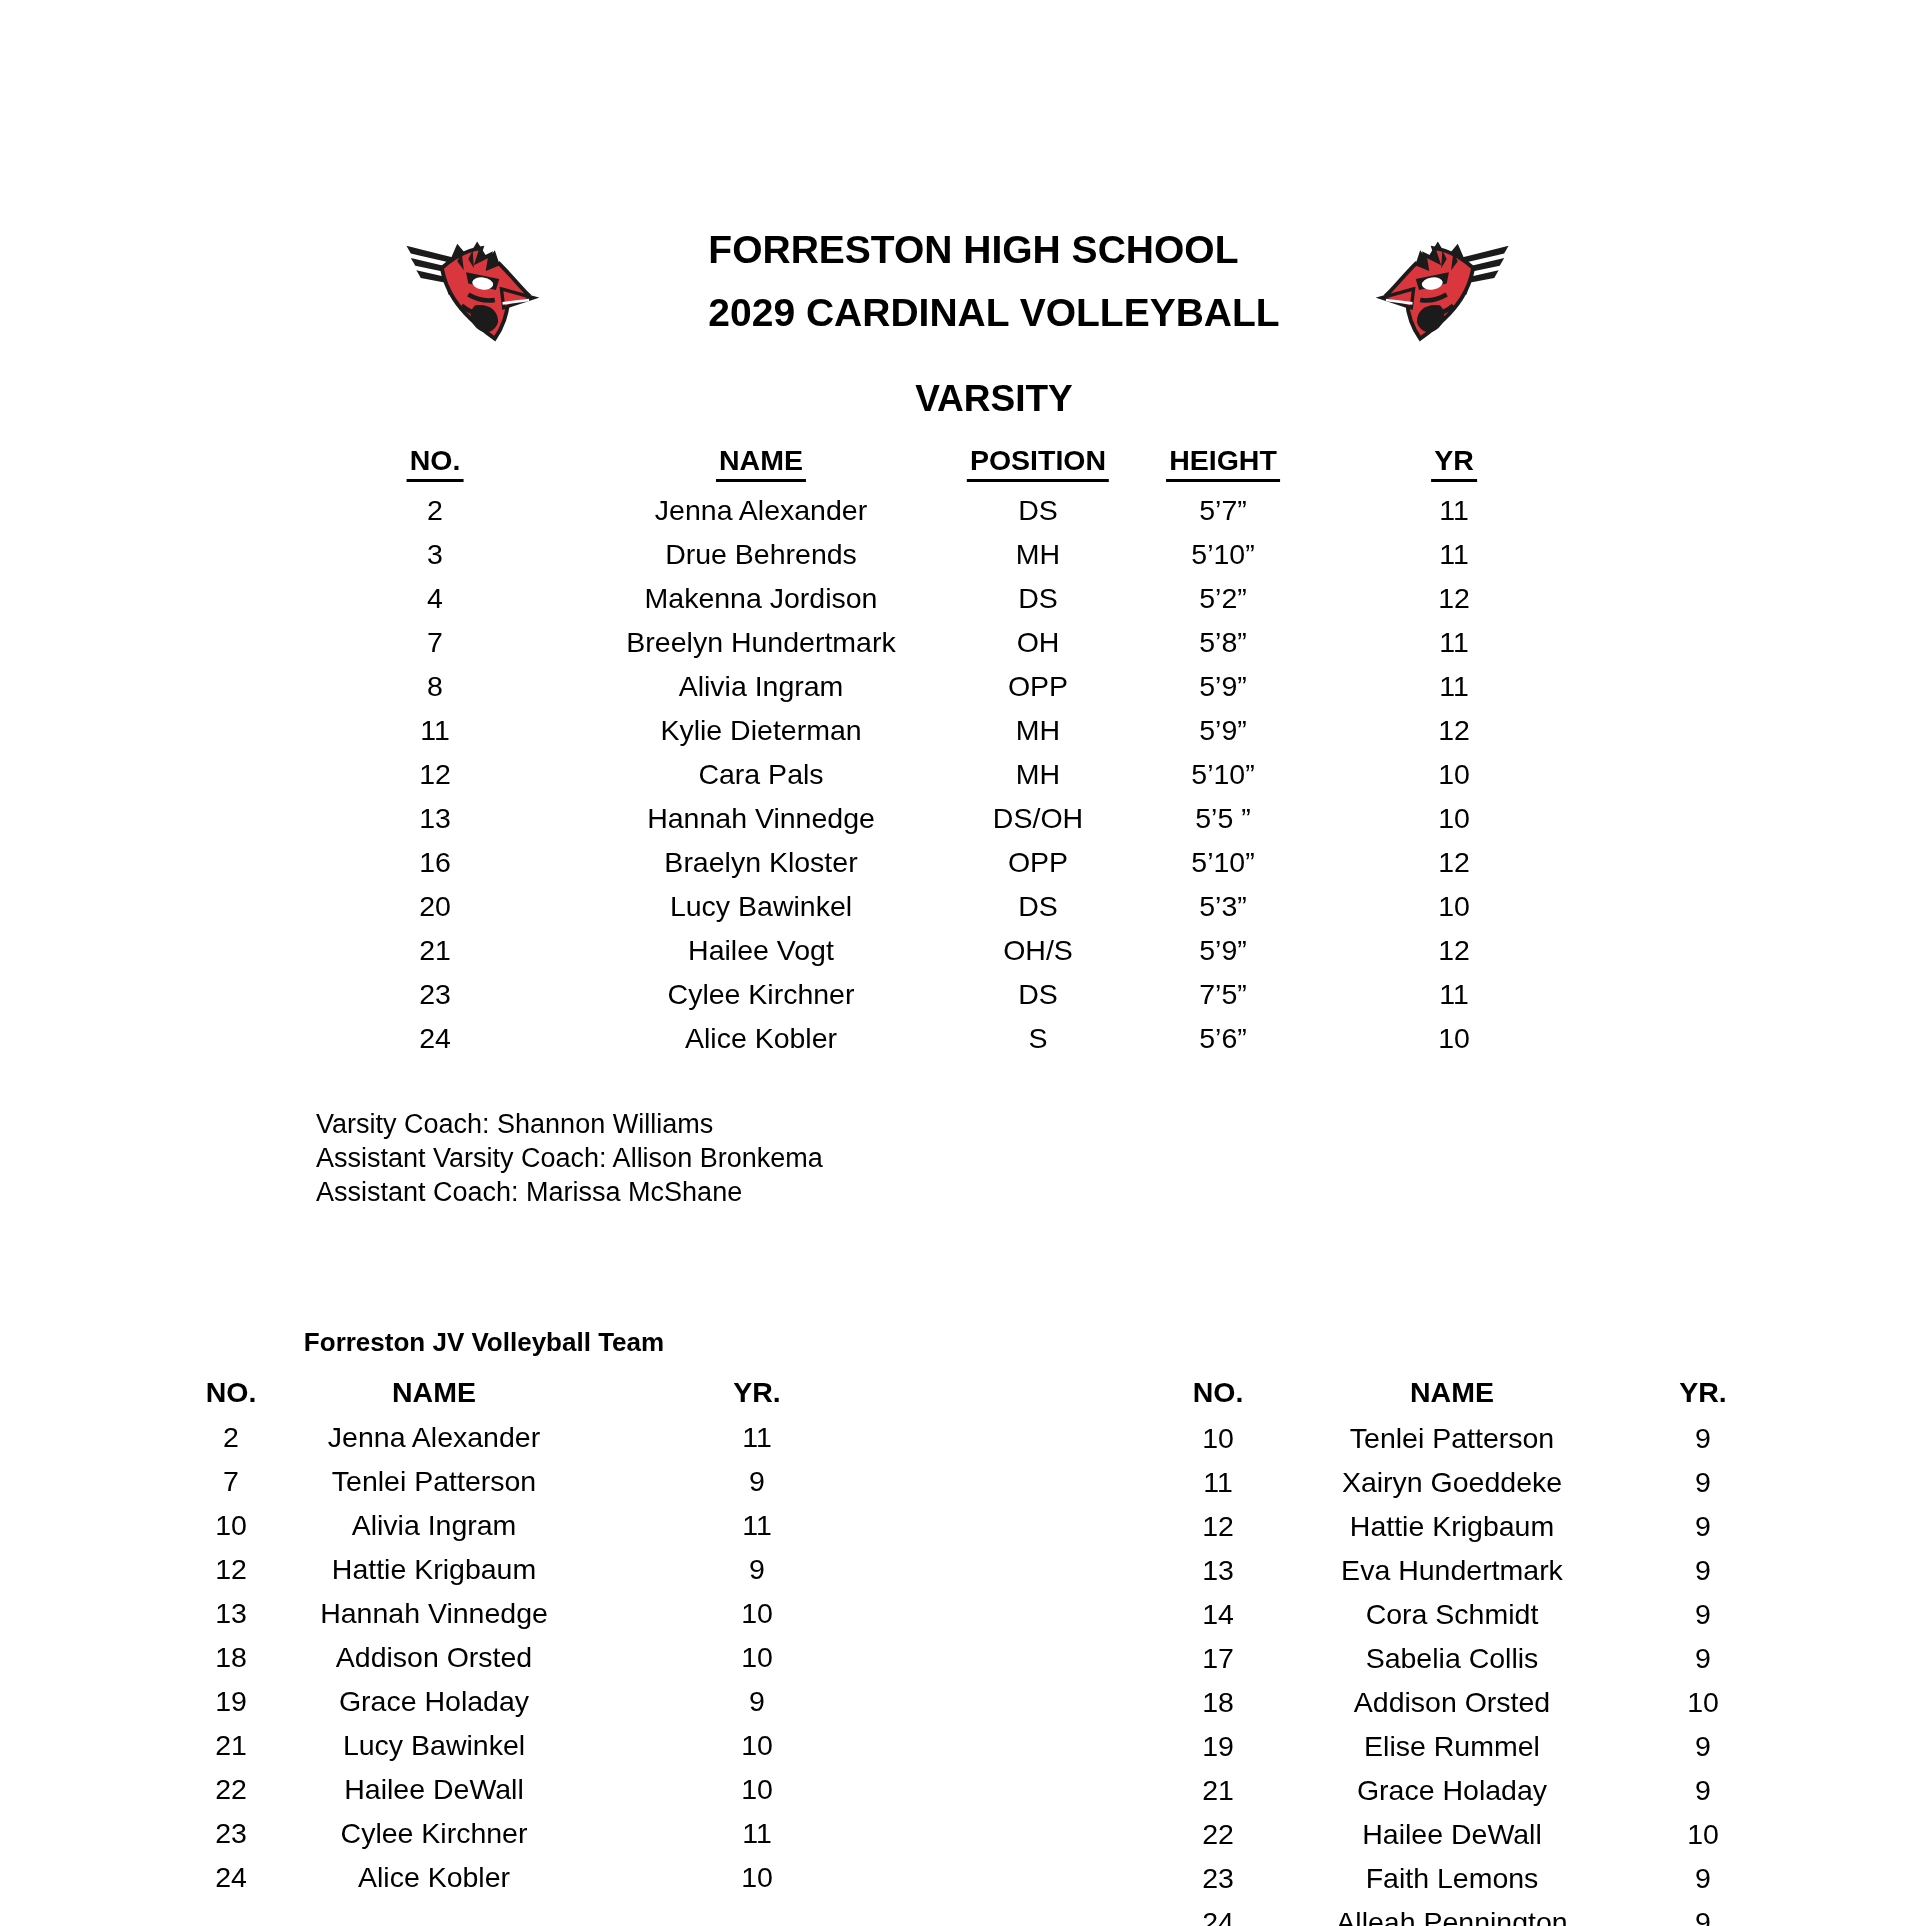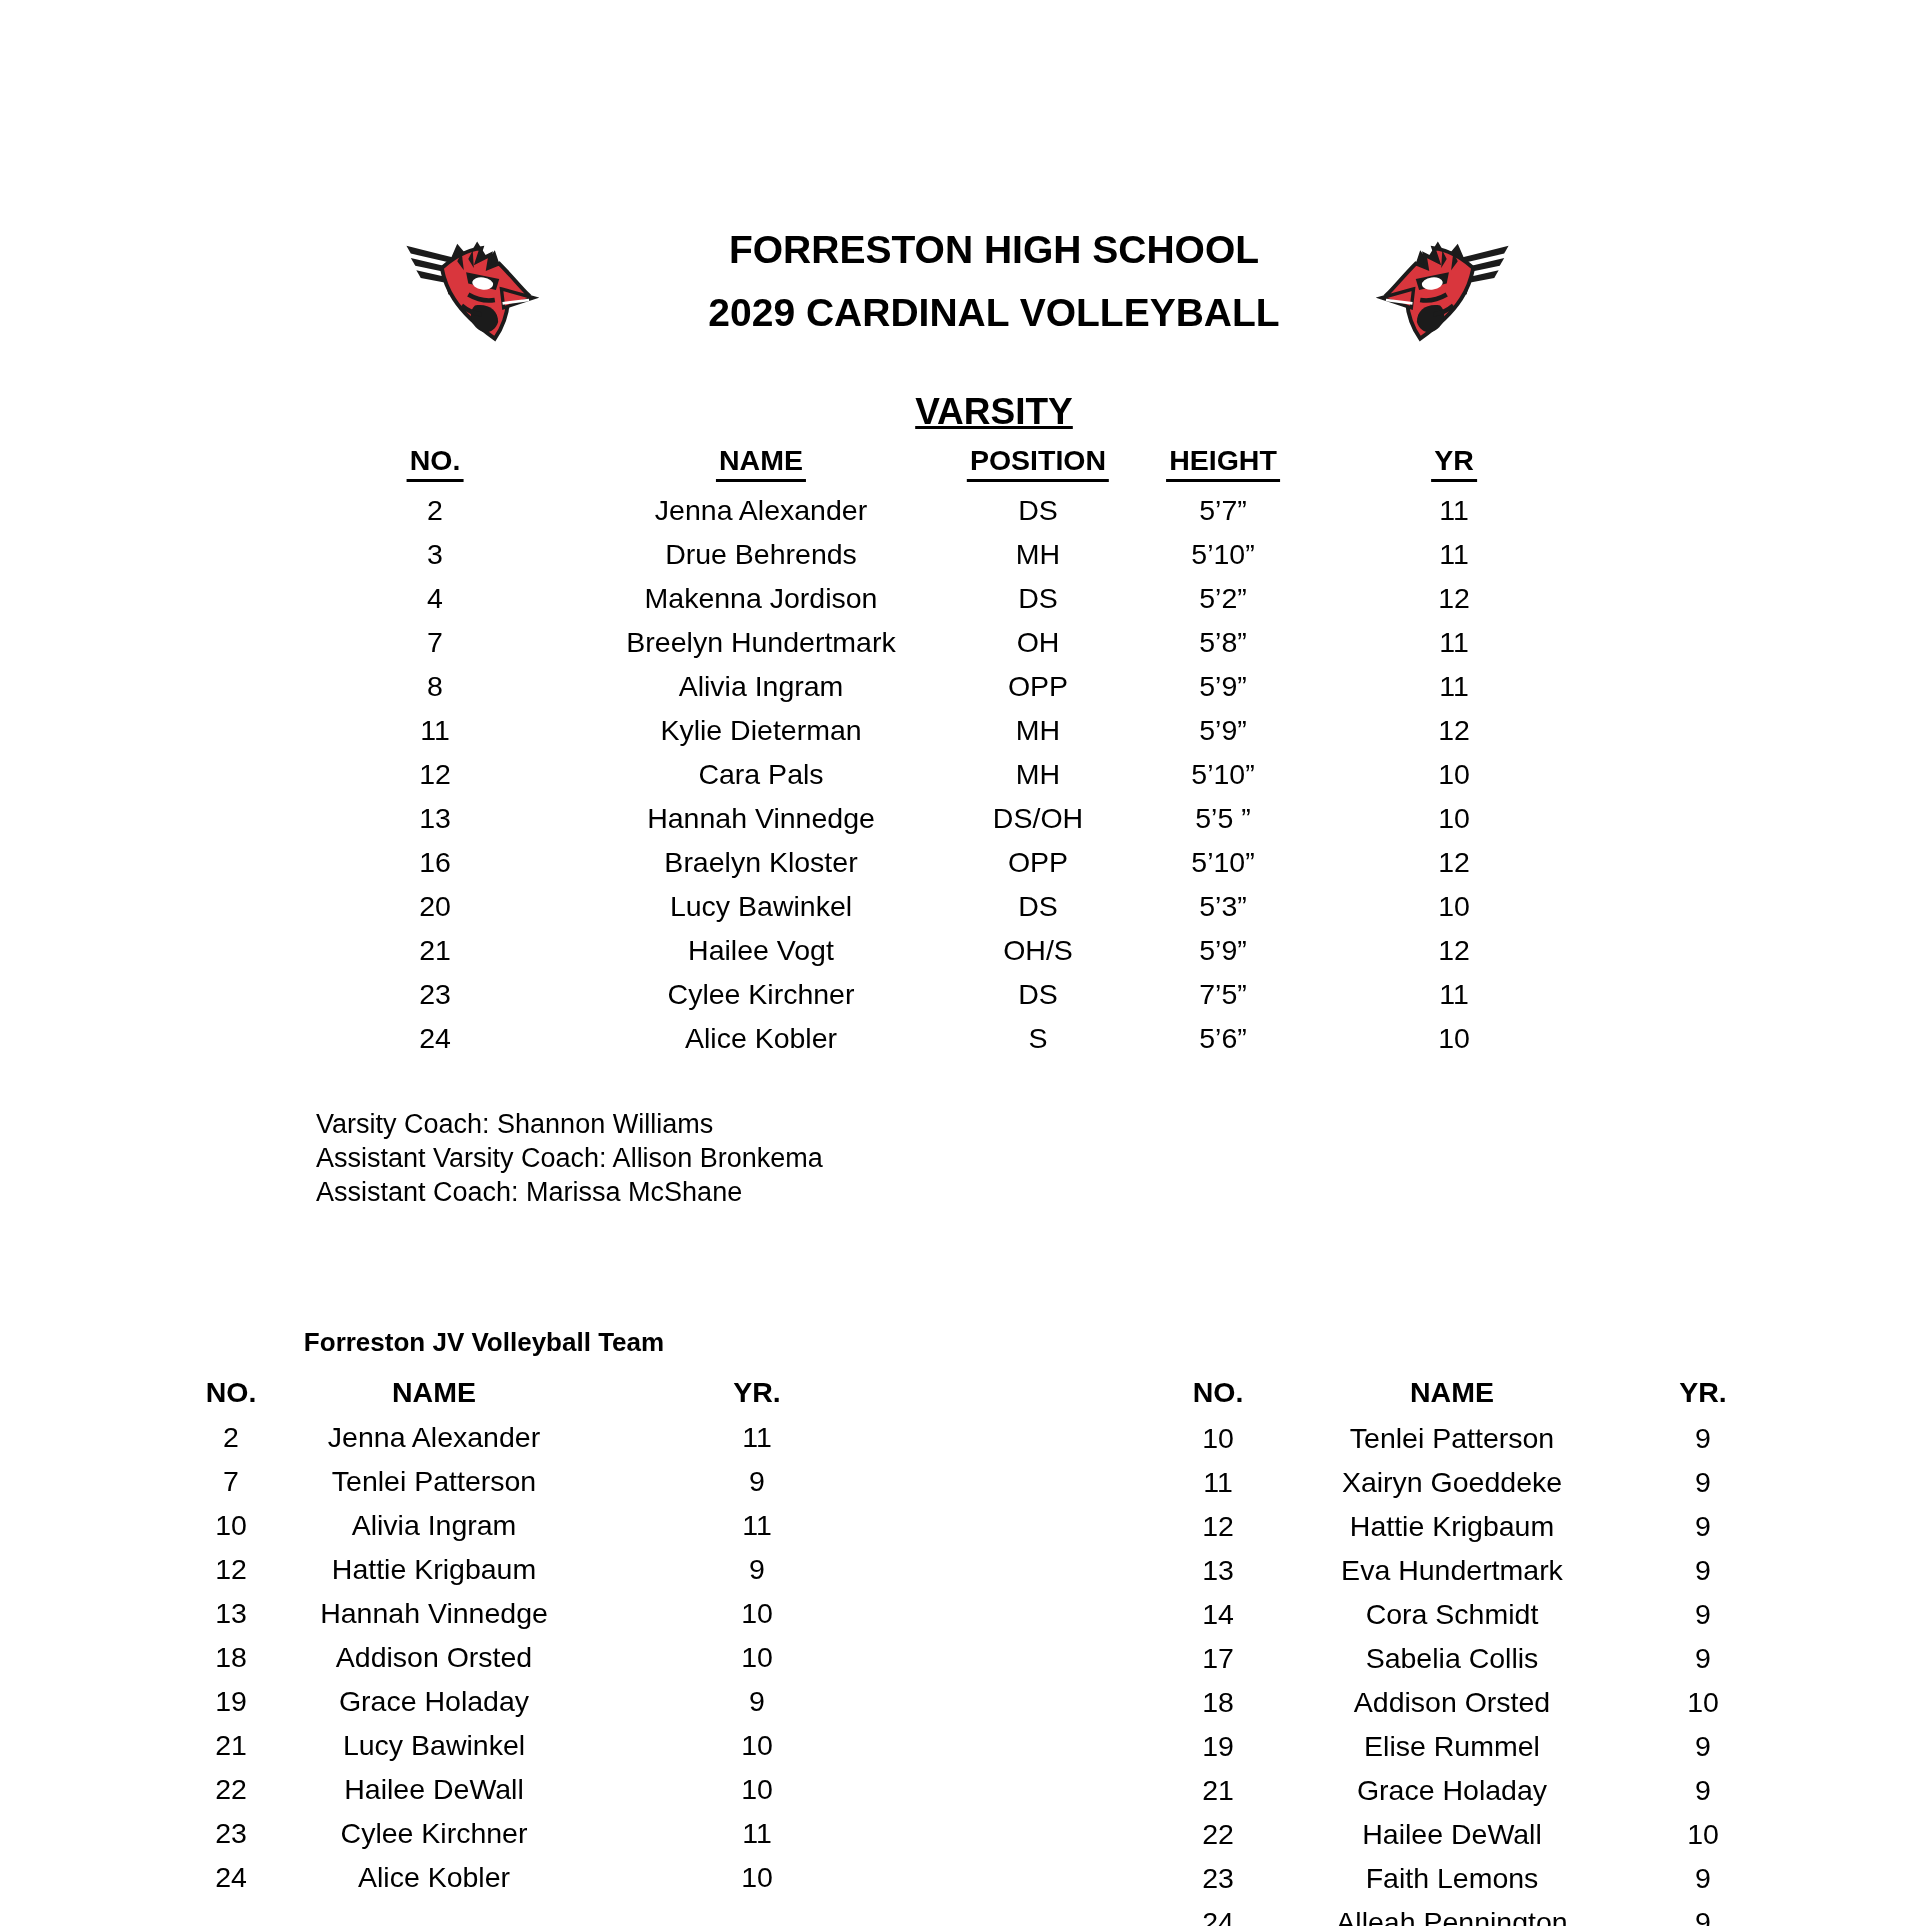--- a/index.html
+++ b/index.html
@@ -2,24 +2,24 @@
 <html style="font-size:6.2px"><head>
 <meta charset="utf-8">
 <style>
   html,body{margin:0;padding:0;background:#ffffff;}
   .page{
     position:relative;width:1965px;height:2542px;background:#ffffff;
     font-family:"Liberation Sans", sans-serif;color:#000;overflow:hidden;
   }
   .main-title{
     position:absolute;left:994px;top:218px;transform:translateX(-50%);
-    font-weight:bold;font-size:39px;line-height:63px;text-align:center;white-space:nowrap;
+    font-weight:bold;font-size:39px;line-height:63px;text-align:left;white-space:nowrap;
   }
   .section-title{position:absolute;transform:translateX(-50%);font-weight:bold;white-space:nowrap;}
-  #varsity-title{left:994px;top:393px;font-size:37px;line-height:37px;text-decoration:underline;}
+  #varsity-title{left:994px;top:380px;font-size:37px;line-height:37px;}
   #jv-title{left:484px;top:1327px;font-size:26px;line-height:31px;text-align:right;}
   #fs-title{left:1478px;top:1327px;font-size:31px;line-height:31px;}
 
   .cell{position:absolute;transform:translateX(-50%);white-space:nowrap;}
 
   
   #vhead{position:absolute;left:0;top:440px;width:100%;height:44px;font-weight:bold;font-size:28.5px;}
   #vhead .cell{top:3.1px;height:36px;line-height:35px;border-bottom:3.5px solid #000;padding:0 3.1px;}
   #vrows{position:absolute;left:0;top:488px;width:100%;font-size:28.5px;}
   #vrows .row{position:relative;width:100%;height:44px;line-height:44px;}

